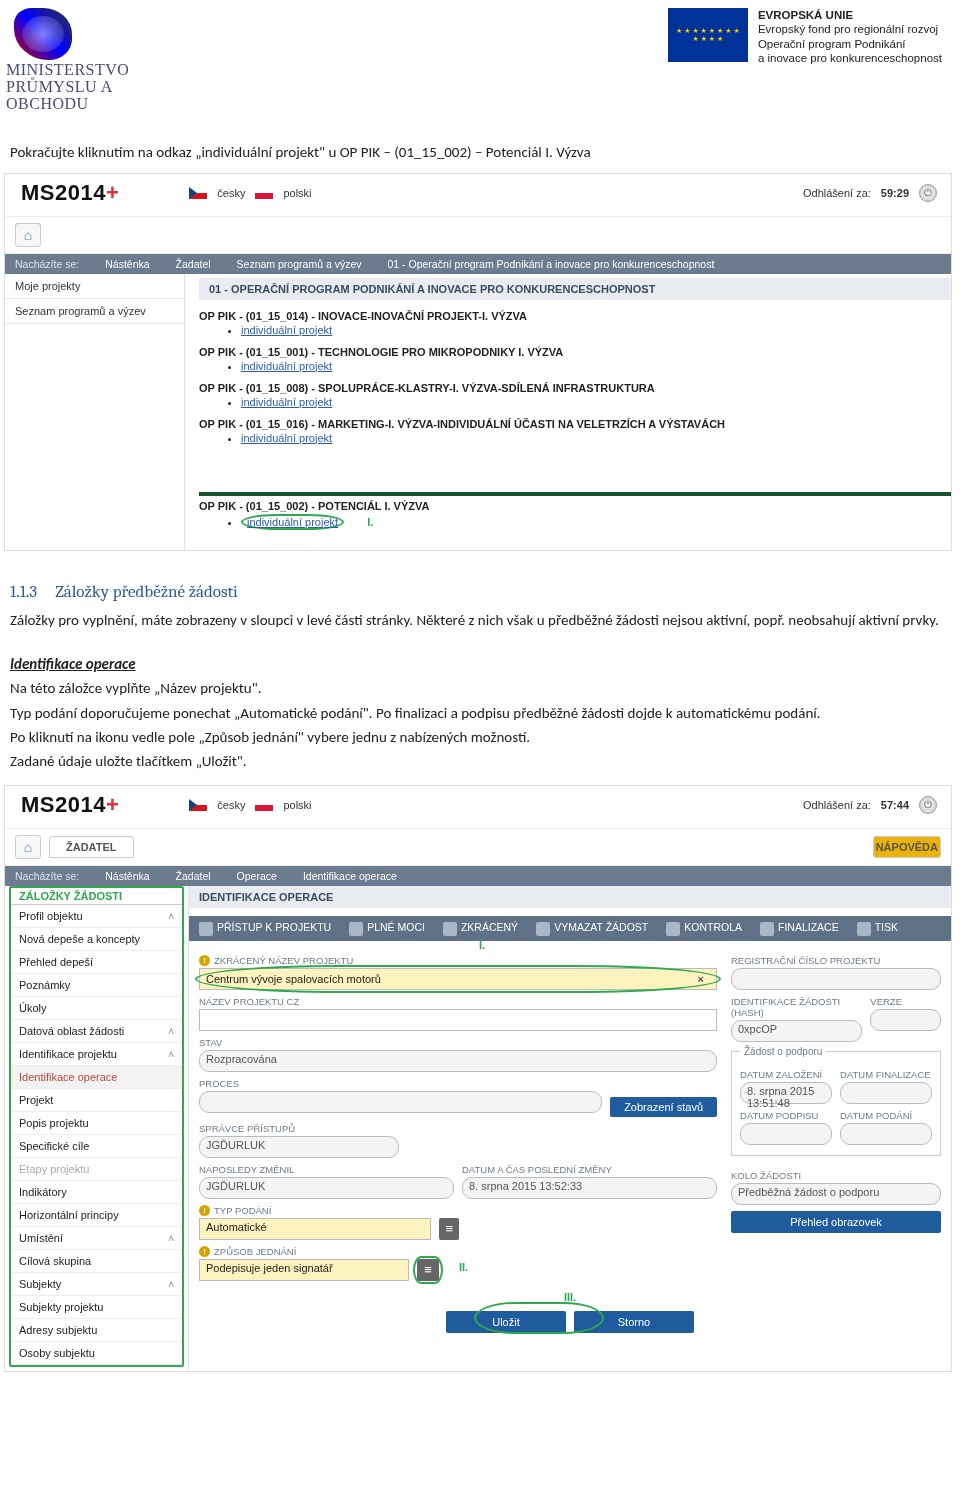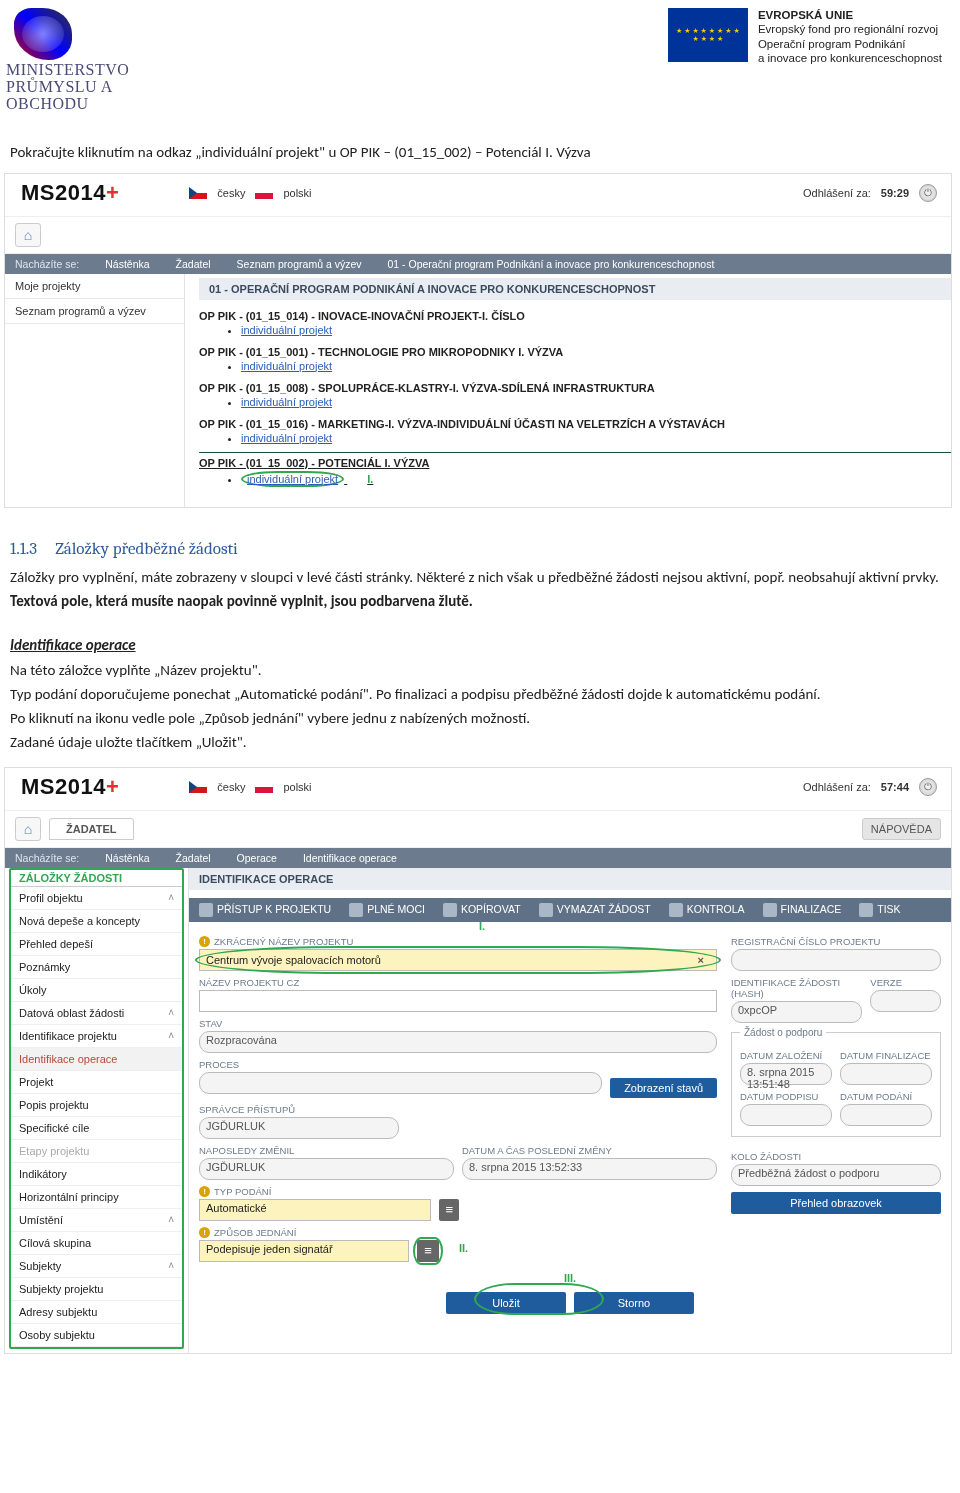--- a/index.html
+++ b/index.html
@@ -54,21 +54,21 @@
   .left-col { width: 180px; border-right: 1px solid #e3e3e3; }
   .left-col .item { padding: 6px 10px; border-bottom: 1px solid #e8e8e8; font-size:11px; color:#333; }
   .right-col { flex:1; padding: 4px 0 12px 14px; }
 
   .section-title { background:#e9edf2; color:#3a4a5f; font-weight:bold; font-size:11px; padding:5px 10px; margin-bottom:8px; }
   .op-item { padding: 2px 0 8px 0; }
   .op-item .h { font-weight:bold; font-size:11px; }
   .op-item ul { margin: 2px 0 0 22px; padding-left: 20px; }
   .op-item a { color:#2a5db8; text-decoration:underline; font-size:11px; }
 
-  .separated { border-top: 1px solid #14532d; padding-top: 4px; text-decoration: underline; }
+  .separated { margin-top: 40px; border-top: 4px solid #14532d; padding-top: 4px; }
   
   .circle-hl { border: 2px solid #2fa84f; border-radius: 50% / 70%; padding: 0 4px; display:inline-block; }
   .roman { color:#2fa84f; font-weight:bold; margin-left:20px; }
 
   
   .zal-head { background:#fff; color:#2fa84f; font-size:11px; font-weight:bold; padding: 2px 8px; border-bottom:1px solid #ccc; }
   .side-row { display:flex; justify-content:space-between; align-items:center; padding:5px 8px; font-size:11px; border-bottom:1px solid #eee; }
   .side-row.sel { background:#f2f2f2; color:#b34a3a; }
   .side-row.dim { color:#aaa; }
   .side-row .chev { color:#888; font-size:10px; }
@@ -91,21 +91,21 @@
   .fieldset { border:1px solid #ccc; padding:6px 8px 10px; margin-top:4px; }
   .fieldset legend { font-size:10px; color:#6c7b8d; padding:0 4px; }
   .btn-blue { background:#1f5c9e; color:#fff; border:none; padding:5px 20px; font-size:11px; border-radius:2px; width:100%; margin-top:6px; }
   .btn-blue.sm { width:auto; padding:4px 14px; float:right; }
   .footer-btns { display:flex; justify-content:center; gap:8px; padding: 8px 0 6px; position:relative; }
   .footer-btns .btn-blue { width:120px; margin:0; }
   .footer-btns .ovl { position:absolute; left:50%; transform:translateX(-96px); top:-1px; width:130px; height:32px; border:2px solid #2fa84f; border-radius:50%/80%; pointer-events:none; }
   .ann { color:#2fa84f; font-weight:bold; font-size:11px; position:absolute; }
   .clear-x { color:#555; font-weight:bold; margin-left:auto; padding:0 6px; }
 
-  .nap { margin-left:auto; border:1px solid #ccc; border-radius:3px; padding:4px 8px; font-weight:normal; color:#555; background:#e5e5e5; }
+  .nap { margin-left:auto; border:1px solid #ccc; border-radius:3px; padding:4px 2px; font-weight:bold; color:#555; background:#eab308; }
 </style>
 </head>
 <body>
 
 <div class="page">
 
   <div class="doc-header">
     <div class="logo-mpo">
       <div class="graphic"></div>
       <div class="txt">
@@ -156,21 +156,21 @@
       <a>01 - Operační program Podnikání a inovace pro konkurenceschopnost</a>
     </div>
     <div class="body-grid">
       <div class="left-col">
         <div class="item">Moje projekty</div>
         <div class="item">Seznam programů a výzev</div>
       </div>
       <div class="right-col">
         <div class="section-title">01 - OPERAČNÍ PROGRAM PODNIKÁNÍ A INOVACE PRO KONKURENCESCHOPNOST</div>
         <div class="op-item">
-            <div class="h">OP PIK - (01_15_014) - INOVACE-INOVAČNÍ PROJEKT-I. ČÍSLO</div>
+            <div class="h">OP PIK - (01_15_014) - INOVACE-INOVAČNÍ PROJEKT-I. VÝZVA</div>
             <ul>
               <li><a>individuální projekt</a></li>
             </ul>
           </div>
         <div class="op-item">
             <div class="h">OP PIK - (01_15_001) - TECHNOLOGIE PRO MIKROPODNIKY I. VÝZVA</div>
             <ul>
               <li><a>individuální projekt</a></li>
             </ul>
           </div>
@@ -196,21 +196,20 @@
           </li>
             </ul>
         </div>
       </div>
     </div>
   </div>
 
   <div class="narr">
     <div class="h3"><span class="num">1.1.3</span><span>Záložky předběžné žádosti</span></div>
     <p>Záložky pro vyplnění, máte zobrazeny v sloupci v levé části stránky. Některé z nich však u předběžné žádosti nejsou aktivní, popř. neobsahují aktivní prvky.</p>
-    <p class="bold">Textová pole, která musíte naopak povinně vyplnit, jsou podbarvena žlutě.</p>
     <br>
     <p><span class="uline">Identifikace operace</span></p>
     <p>Na této záložce vyplňte „Název projektu".</p>
     <p>Typ podání doporučujeme ponechat „Automatické podání". Po finalizaci a podpisu předběžné žádosti dojde k automatickému podání.</p>
     <p>Po kliknutí na ikonu vedle pole „Způsob jednání" vybere jednu z nabízených možností.</p>
     <p>Zadané údaje uložte tlačítkem „Uložit".</p>
   </div>
 
   <div class="shot" style="margin-top:14px;">
     <div class="topbar">
@@ -282,21 +281,21 @@
           <div class="side-row">Adresy subjektu</div>
           <div class="side-row">Osoby subjektu</div>
         </div>
       </div>
 
       <div class="right-col" style="padding:0;">
         <div class="section-title">IDENTIFIKACE OPERACE</div>
         <div class="toolbar">
           <span><span class="ico"></span><span>PŘÍSTUP K PROJEKTU</span></span>
           <span><span class="ico"></span><span>PLNÉ MOCI</span></span>
-          <span><span class="ico"></span><span>KOPÍROVAT</span></span>
+          <span><span class="ico"></span><span>ZKRÁCENÝ</span></span>
           <span><span class="ico"></span><span>VYMAZAT ŽÁDOST</span></span>
           <span><span class="ico"></span><span>KONTROLA</span></span>
           <span><span class="ico"></span><span>FINALIZACE</span></span>
           <span><span class="ico"></span><span>TISK</span></span>
         </div>
 
         <div class="form-area" style="position:relative;">
           <span class="ann" style="top:-2px;left:290px;">I.</span>
           <div class="form-left">
             <div class="flabel">

